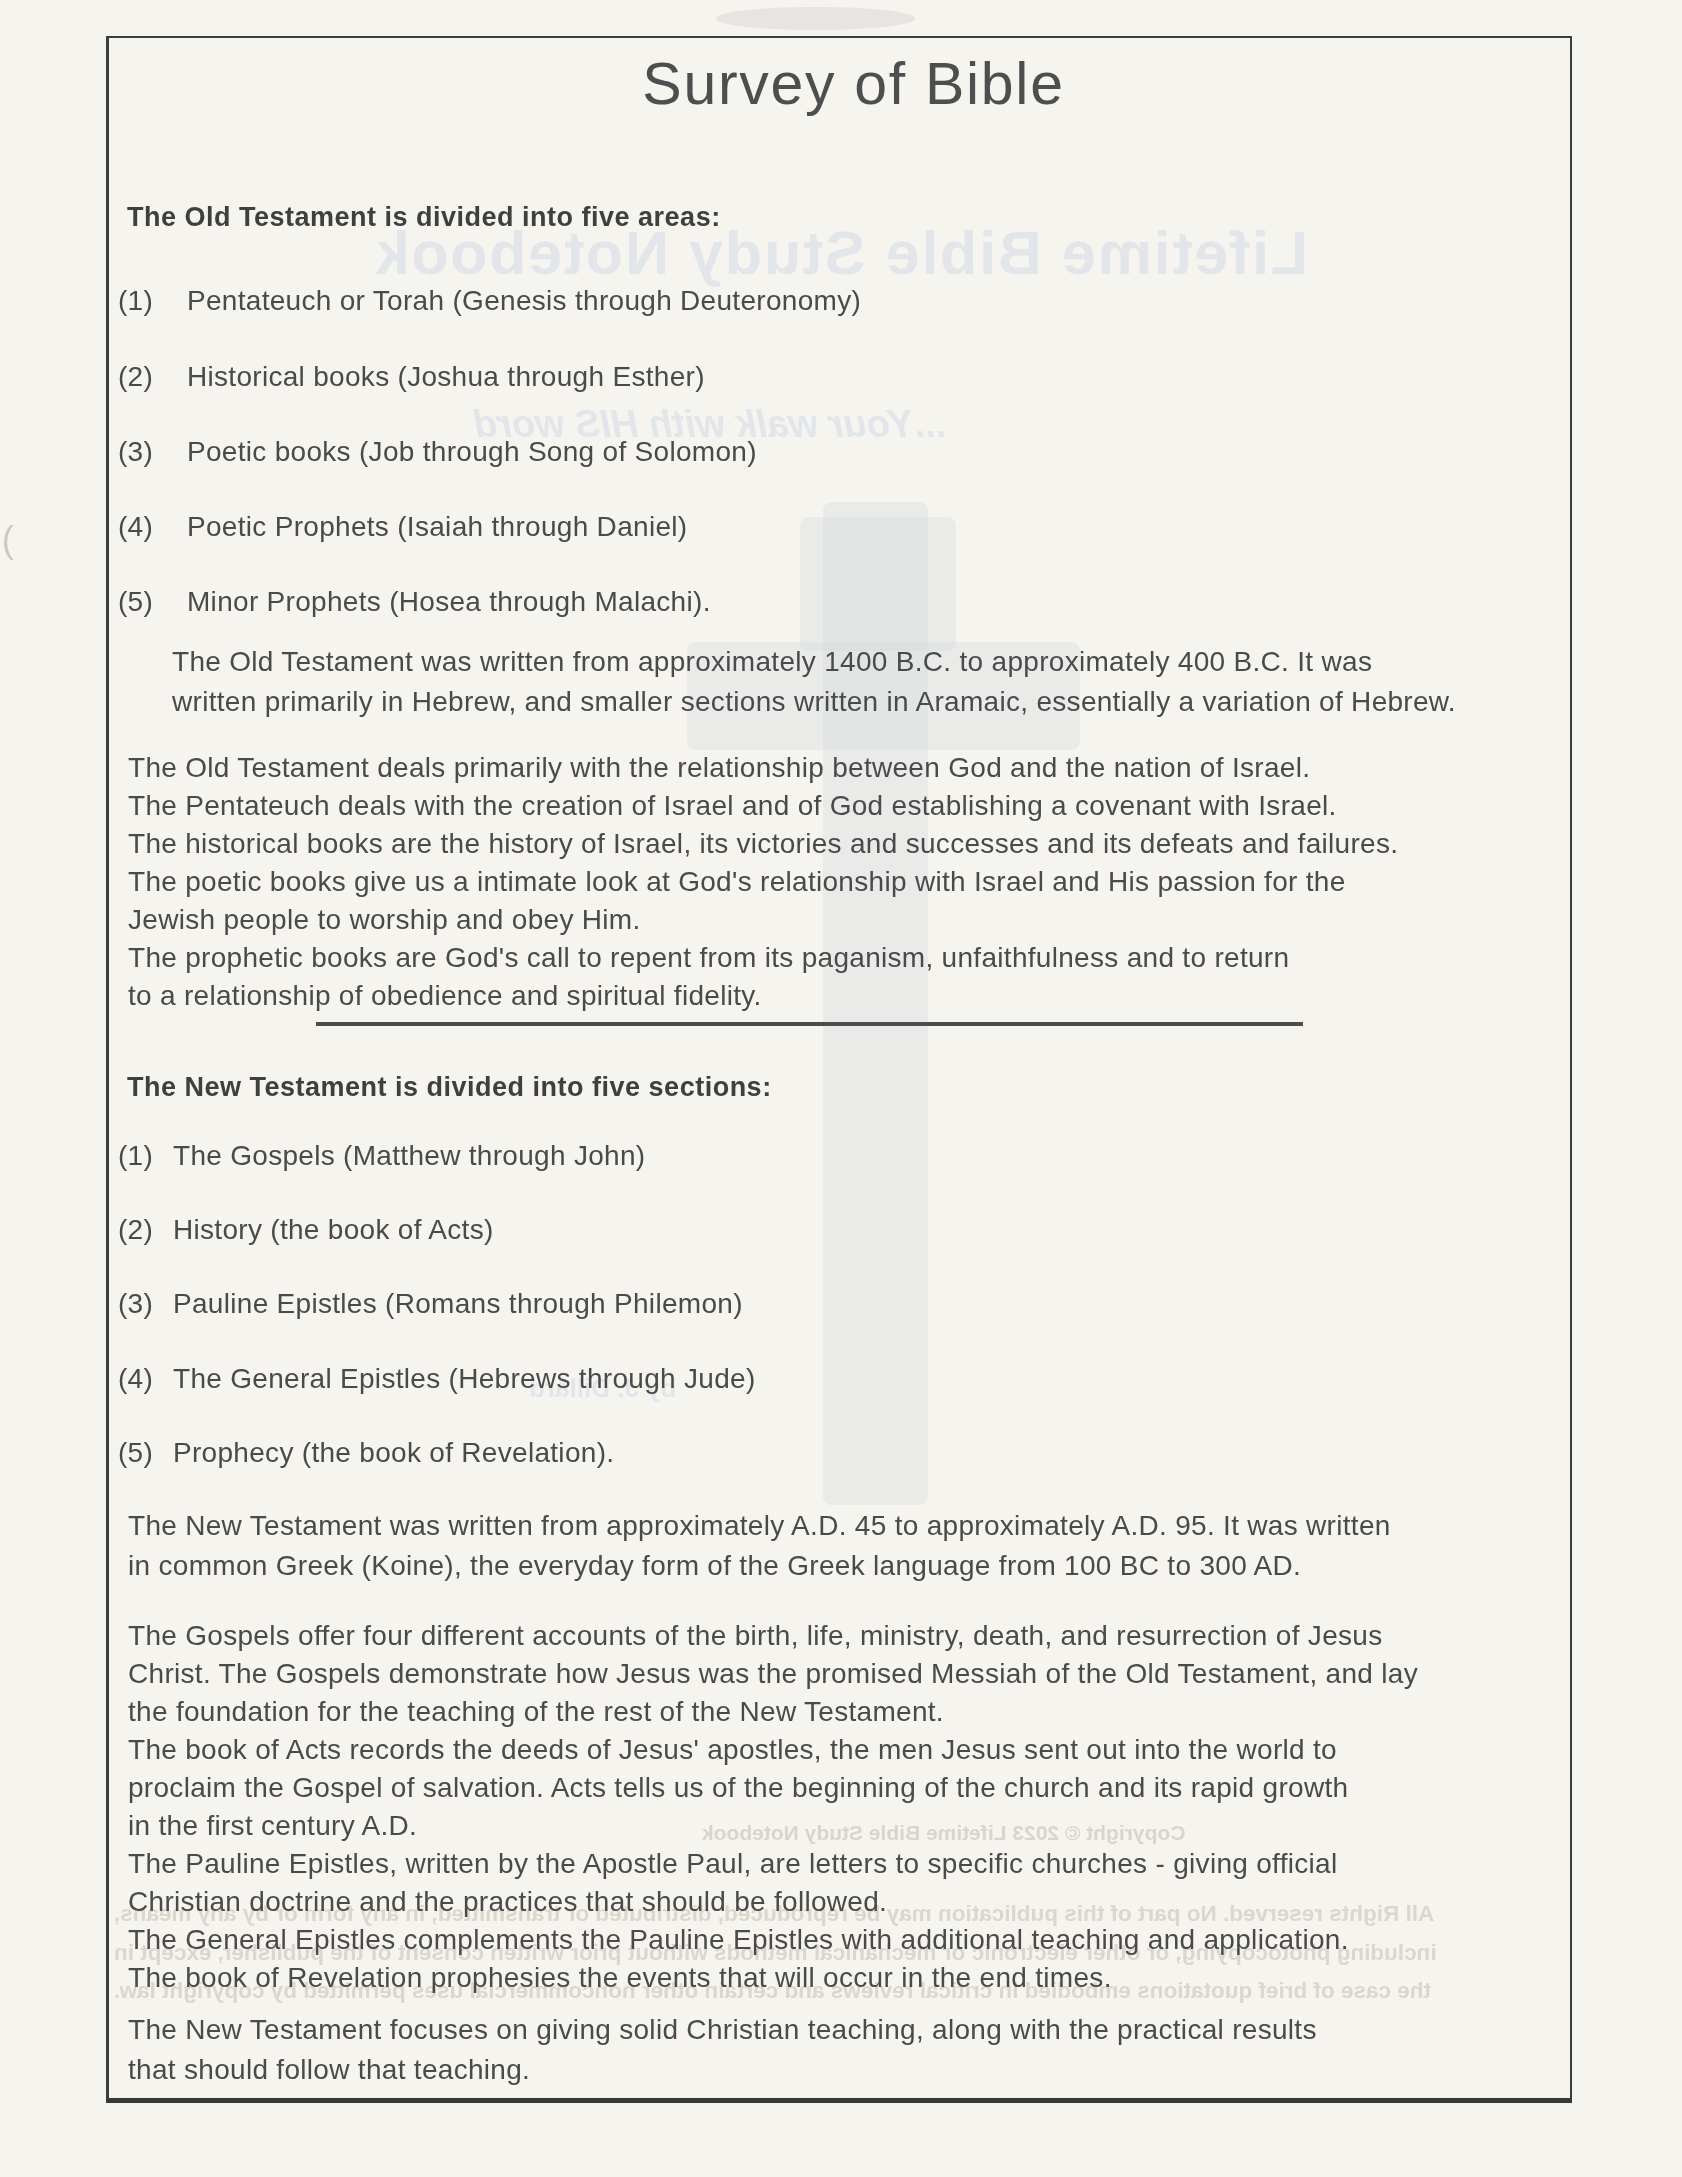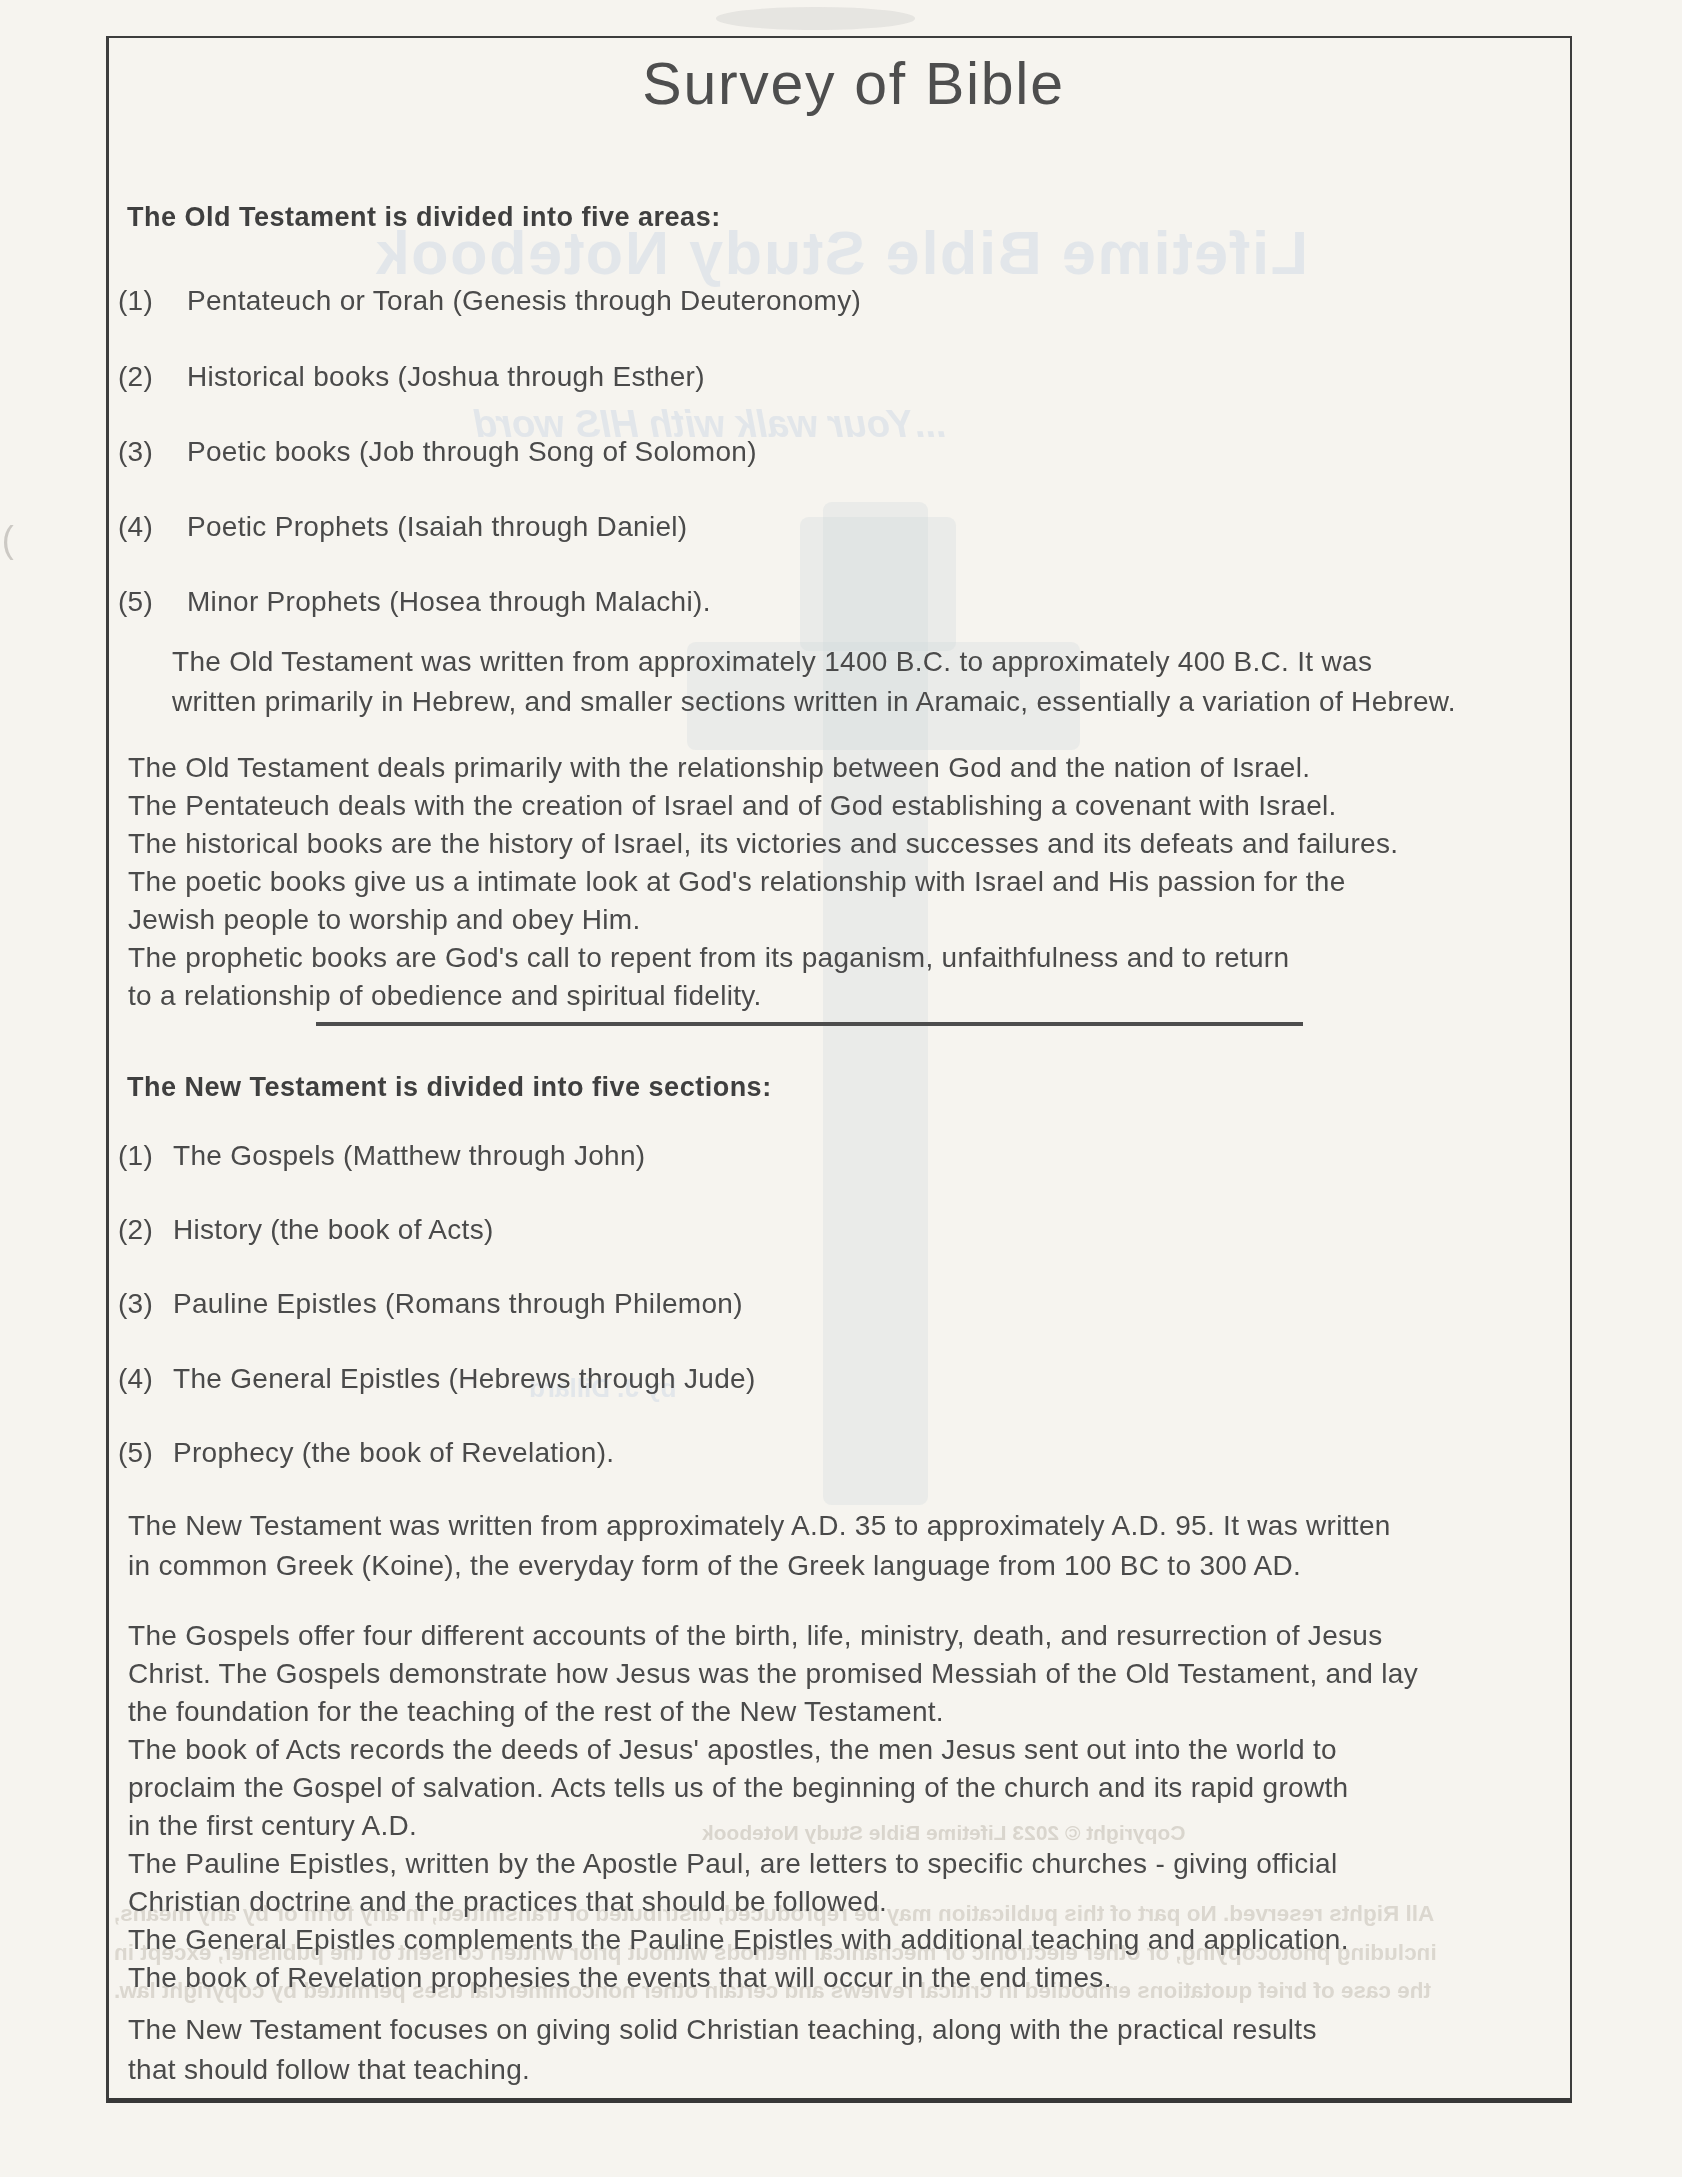--- a/index.html
+++ b/index.html
@@ -159,21 +159,21 @@
   </div>
   <div class="li nt-li" style="top:1363px">
     <span class="num">(4)</span>
     <span class="txt">The General Epistles (Hebrews through Jude)</span>
   </div>
   <div class="li nt-li" style="top:1437px">
     <span class="num">(5)</span>
     <span class="txt">Prophecy (the book of Revelation).</span>
   </div>
 
-  <div id="nt-dates" class="para">The New Testament was written from approximately A.D. 35 to approximately A.D. 95. It was written
+  <div id="nt-dates" class="para">The New Testament was written from approximately A.D. 45 to approximately A.D. 95. It was written
 in common Greek (Koine), the everyday form of the Greek language from 100 BC to 300 AD.</div>
   <div id="nt-focus" class="para">The New Testament focuses on giving solid Christian teaching, along with the practical results
 that should follow that teaching.</div>
   <div id="nt-overview" class="para">The Gospels offer four different accounts of the birth, life, ministry, death, and resurrection of Jesus
 Christ. The Gospels demonstrate how Jesus was the promised Messiah of the Old Testament, and lay
 the foundation for the teaching of the rest of the New Testament.
 The book of Acts records the deeds of Jesus' apostles, the men Jesus sent out into the world to
 proclaim the Gospel of salvation. Acts tells us of the beginning of the church and its rapid growth
 in the first century A.D.
 The Pauline Epistles, written by the Apostle Paul, are letters to specific churches - giving official

